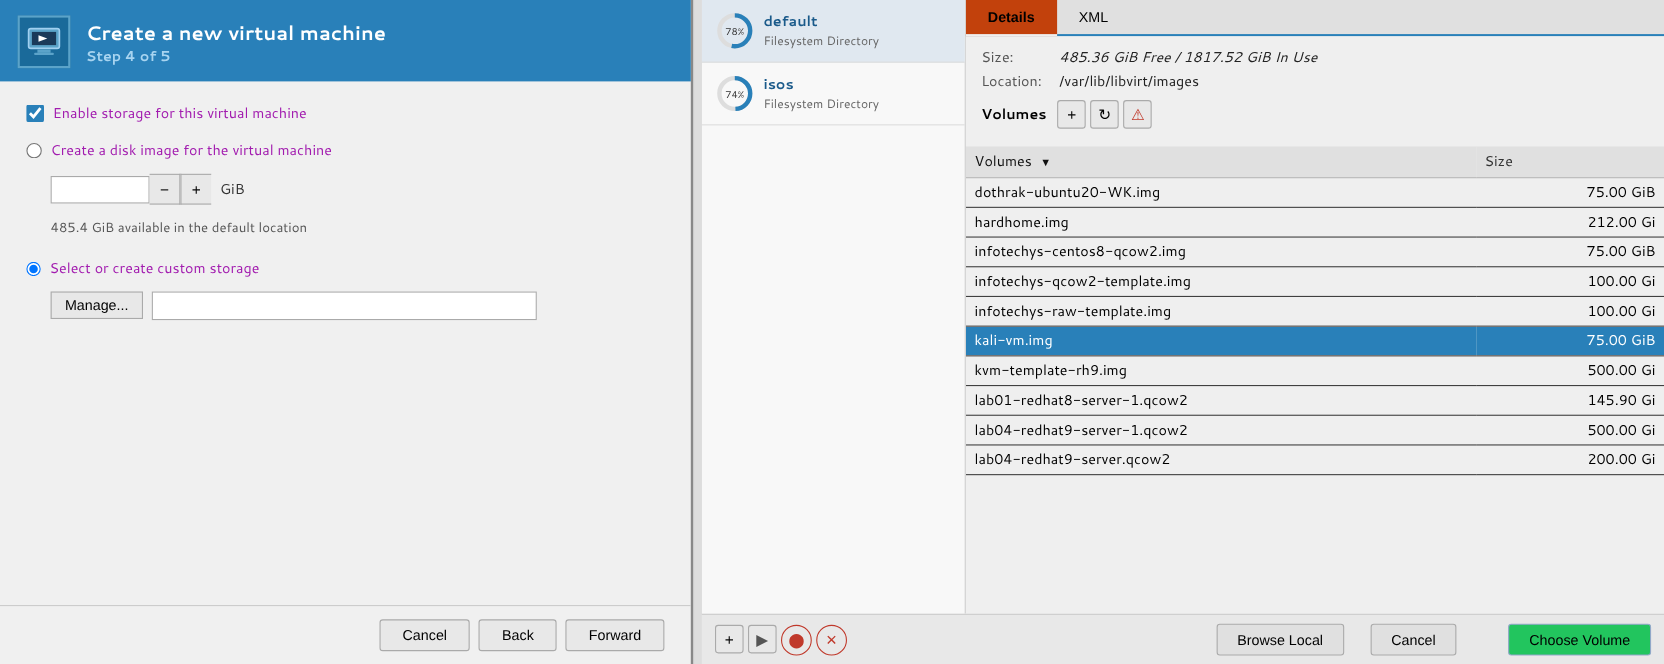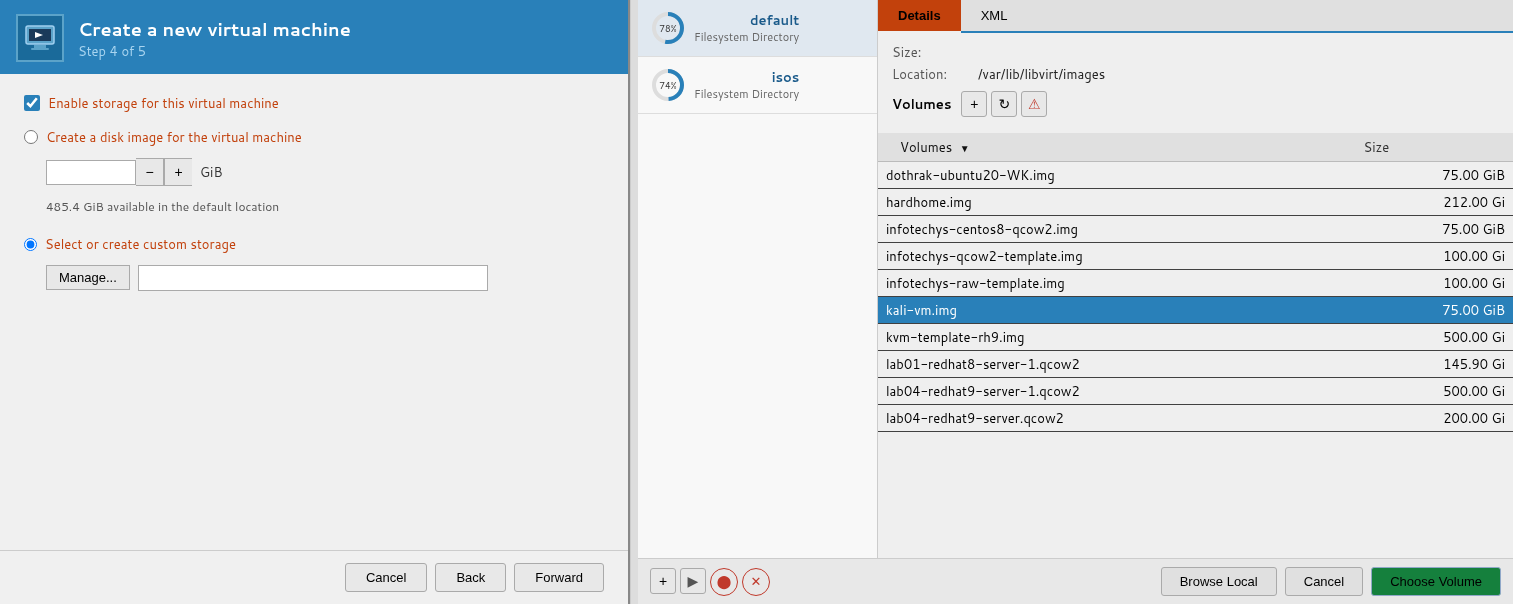--- a/index.html
+++ b/index.html
@@ -41,20 +41,21 @@
     .wizard-icon svg { width: 32px; height: 32px; }
     .wizard-title-block {}
     .wizard-title {
       color: white;
       font-size: 18px;
       font-weight: bold;
     }
     .wizard-step {
       color: #a8d4f0;
       font-size: 13px;
+      font-weight: bold;
     }
 
     .wizard-body {
       flex: 1;
       padding: 20px 24px;
       display: flex;
       flex-direction: column;
       gap: 12px;
     }
 
@@ -63,21 +64,21 @@
       align-items: center;
       gap: 8px;
     }
     .checkbox-row input[type="checkbox"] {
       width: 16px;
       height: 16px;
       accent-color: #2980b9;
     }
     .checkbox-label {
       font-size: 13px;
-      color: #c2410c;
+      color: #a21caf;
     }
 
     .radio-row {
       display: flex;
       align-items: center;
       gap: 8px;
       margin-top: 4px;
     }
     .radio-row input[type="radio"] {
       width: 14px;
@@ -195,21 +196,20 @@
       overflow: hidden;
     }
 
     .pool-item {
       display: flex;
       align-items: center;
       gap: 8px;
       padding: 10px 12px;
       border-bottom: 1px solid #ddd;
       cursor: pointer;
-      text-align: right;
     }
     .pool-item.active {
       background: #e0e8f0;
     }
     .pool-info {}
     .pool-name {
       font-size: 13px;
       font-weight: bold;
       color: #1a5a8a;
     }
@@ -245,21 +245,21 @@
       border-bottom: 2px solid #efefef;
       font-weight: bold;
     }
 
     .details-content {
       padding: 10px 14px;
       background: #efefef;
     }
     .details-row {
       display: flex;
-      gap: 16px;
+      gap: 1px;
       margin-bottom: 4px;
       font-size: 13px;
     }
     .details-key {
       color: #555;
       font-weight: normal;
       min-width: 70px;
     }
     .details-val {
       color: #222;
@@ -295,21 +295,21 @@
 
     
     .volumes-table {
       width: 100%;
       border-collapse: collapse;
       font-size: 13px;
     }
     .volumes-table th {
       background: #e0e0e0;
       text-align: left;
-      padding: 5px 22px;
+      padding: 5px 8px;
       border-bottom: 1px solid #bbb;
       font-weight: normal;
       color: #333;
     }
     .volumes-table th.sort-active {
       color: #111;
     }
     .volumes-table th .sort-arrow {
       margin-left: 4px;
       font-size: 10px;
@@ -343,34 +343,35 @@
       padding: 8px 12px;
       border-top: 1px solid #ccc;
       background: #e8e8e8;
     }
     .bottom-left-btns {
       display: flex;
       gap: 4px;
     }
     .bottom-right-btns {
       display: flex;
-      gap: 8px;
+      gap: 24px;
       border-radius: 11px;
     }
     .action-btn {
       padding: 6px 18px;
       border: 1px solid #aaa;
       background: #e0e0e0;
       cursor: pointer;
       font-size: 13px;
       border-radius: 3px;
     }
     .action-btn.primary {
-      background: #15803d;
+      background: #22c55e;
       border-color: #90a8c8;
+      margin-left: 23px;
     }
 
     .circle-btn {
       width: 28px;
       height: 28px;
       border: 1px solid #aaa;
       background: #e8e8e8;
       border-radius: 50%;
       display: flex;
       align-items: center;
@@ -479,20 +480,21 @@
 
     <div class="details-panel">
       <div class="details-tabs">
         <button class="tab-btn active">Details</button>
         <button class="tab-btn">XML</button>
       </div>
 
       <div class="details-content">
         <div class="details-row">
           <span class="details-key">Size:</span>
+          <span class="details-val italic">485.36 GiB Free / 1817.52 GiB In Use</span>
         </div>
         <div class="details-row">
           <span class="details-key">Location:</span>
           <span class="details-val">/var/lib/libvirt/images</span>
         </div>
 
         <div class="volumes-toolbar">
           <span class="volumes-label">Volumes</span>
           <button class="icon-btn" title="Add">+</button>
           <button class="icon-btn" title="Refresh">↻</button>

